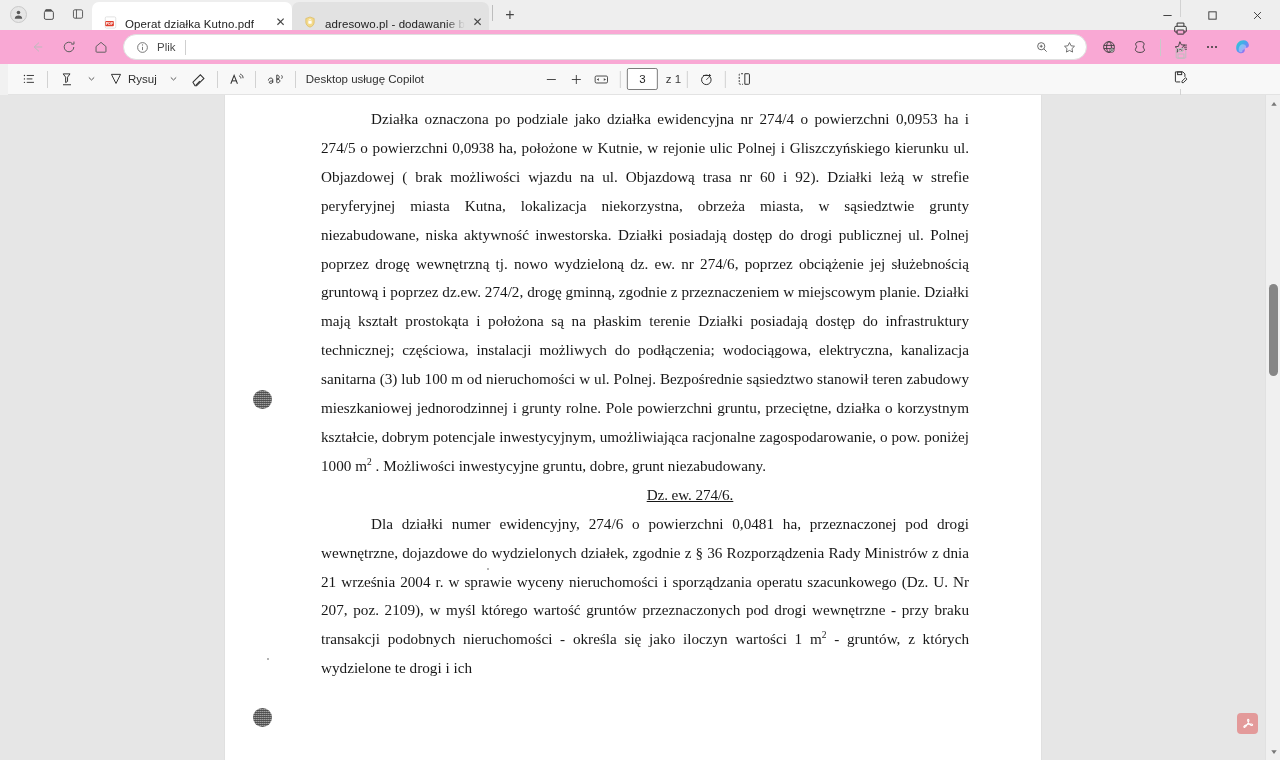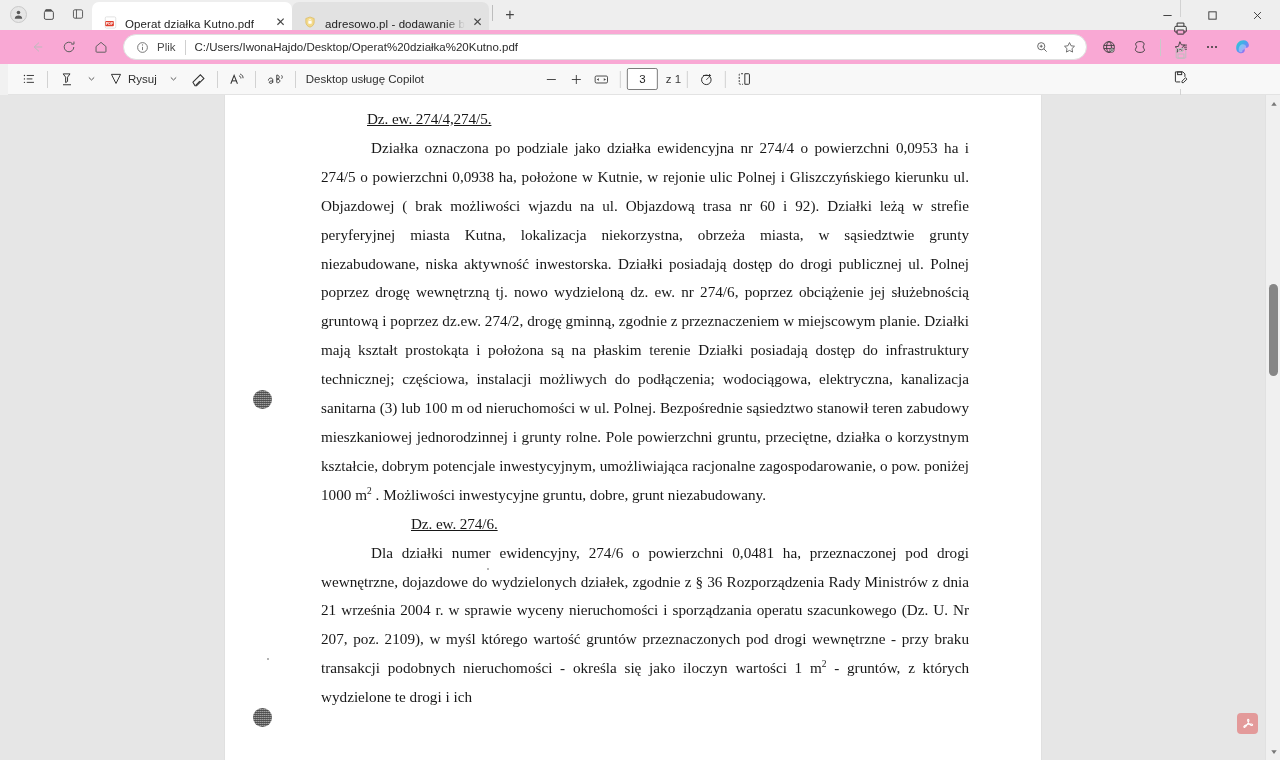--- a/index.html
+++ b/index.html
@@ -180,21 +180,21 @@
     text-justify: inter-word;
   }
   .hdr {
     text-decoration: underline;
     text-align: left;
     margin: 0 0 0 0;
     padding-left: 46px;
     font-size: 15.2px;
     letter-spacing: -0.1px;
   }
-  .hdr.h2 { padding-left: 90px; }
+  .hdr.h2 { padding-left: 90px; text-align: center; }
   .para {
     margin: 0;
     text-indent: 50px;
     text-align: justify;
     hyphens: none;
   }
   sup { font-size: 9.5px; vertical-align: super; line-height: 0; }
 
   
   .scanmark {
@@ -338,21 +338,20 @@
     <div class="omnibox">
       <span class="omni-info">
         <svg width="13" height="13" viewBox="0 0 16 16" fill="none" stroke="currentColor" stroke-width="1.1" aria-hidden="true">
           <circle cx="8" cy="8" r="6"></circle>
             <path d="M8 7.2v4"></path>
             <circle cx="8" cy="4.9" r="0.75" fill="currentColor" stroke="none"></circle>
         </svg>
       </span>
       <span class="omni-scheme">Plik</span>
       <span class="omni-divider"></span>
-      <span class="omni-url" title="C:/Users/IwonaHajdo/Desktop/Operat%20działka%20Kutno.pdf">C:/Users/IwonaHajdo/Desktop/Operat%20działka%20Kutno.pdf</span>
       <span class="omni-right">
         <span class="omni-icon">
           <svg width="14" height="14" viewBox="0 0 18 18" fill="none" stroke="currentColor" stroke-width="1.2" aria-hidden="true">
             <circle cx="8" cy="8" r="4.6"></circle>
               <path d="M11.4 11.4 15 15"></path>
               <path d="M6.1 8h3.8M8 6.1v3.8"></path>
           </svg>
         </span>
         <span class="omni-icon">
           <svg width="15" height="15" viewBox="0 0 20 20" fill="none" stroke="currentColor" stroke-width="1.15" aria-hidden="true">
@@ -563,21 +562,20 @@
         </svg>
       </div>
       <span class="pdf-sep"></span>
       <div class="acrobat-label">Edytuj za pomocą programu Acrobat</div>
     </div>
   </div>
 
   <div class="viewer">
     <div class="page">
       <div class="page-inner">
-        <div class="hdr">Dz. ew. 274/4,274/5.</div>
         <p class="para"><span>Działka oznaczona po podziale  jako działka ewidencyjna nr 274/4 o powierzchni 0,0953 ha i 274/5 o powierzchni 0,0938 ha, położone   w Kutnie, w rejonie  ulic  Polnej i Gliszczyńskiego  kierunku ul. Objazdowej ( brak możliwości wjazdu na ul. Objazdową trasa nr 60 i 92).  Działki   leżą w strefie peryferyjnej miasta Kutna, lokalizacja  niekorzystna, obrzeża miasta, w sąsiedztwie grunty niezabudowane,     niska aktywność inwestorska. Działki posiadają  dostęp do drogi publicznej ul. Polnej poprzez drogę wewnętrzną tj. nowo wydzieloną dz. ew. nr 274/6, poprzez obciążenie jej służebnością gruntową i poprzez dz.ew. 274/2, drogę gminną, zgodnie z przeznaczeniem w miejscowym planie. Działki mają kształt prostokąta i położona są na płaskim terenie  Działki posiadają   dostęp do infrastruktury technicznej;  częściowa, instalacji  możliwych do podłączenia; wodociągowa,  elektryczna, kanalizacja sanitarna (3) lub 100 m od  nieruchomości  w ul. Polnej. Bezpośrednie sąsiedztwo stanowił teren zabudowy mieszkaniowej jednorodzinnej i  grunty rolne.   Pole powierzchni gruntu, przeciętne, działka o korzystnym kształcie, dobrym  potencjale  inwestycyjnym, umożliwiająca racjonalne zagospodarowanie, o pow. poniżej 1000  m</span><sup>2</sup><span> .    Możliwości inwestycyjne gruntu, dobre, grunt niezabudowany.</span></p>
         <div class="hdr h2">Dz. ew. 274/6.</div>
         <p class="para"><span>Dla działki  numer ewidencyjny, 274/6  o powierzchni 0,0481 ha, przeznaczonej  pod drogi wewnętrzne, dojazdowe do wydzielonych działek,    zgodnie z § 36 Rozporządzenia Rady Ministrów z dnia 21 września 2004 r. w sprawie wyceny nieruchomości i sporządzania operatu szacunkowego (Dz. U. Nr 207, poz. 2109), w myśl którego wartość gruntów przeznaczonych pod drogi wewnętrzne - przy braku transakcji podobnych nieruchomości - określa się jako iloczyn wartości 1 m</span><sup>2</sup><span> - gruntów, z których wydzielone te drogi i ich</span></p>
       </div>
 
       <span class="scanmark" style="left:28px; top:295px;"></span>
       <span class="scanmark" style="left:28px; top:613px;"></span>
       <span class="scandot" style="left:42px; top:563px;"></span>
       <span class="scandot" style="left:262px; top:473px;"></span>
     </div>

